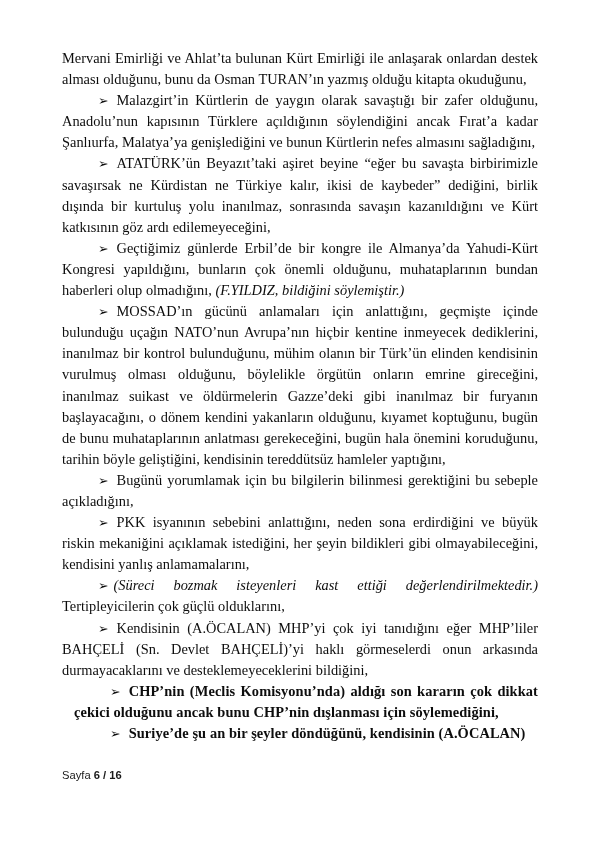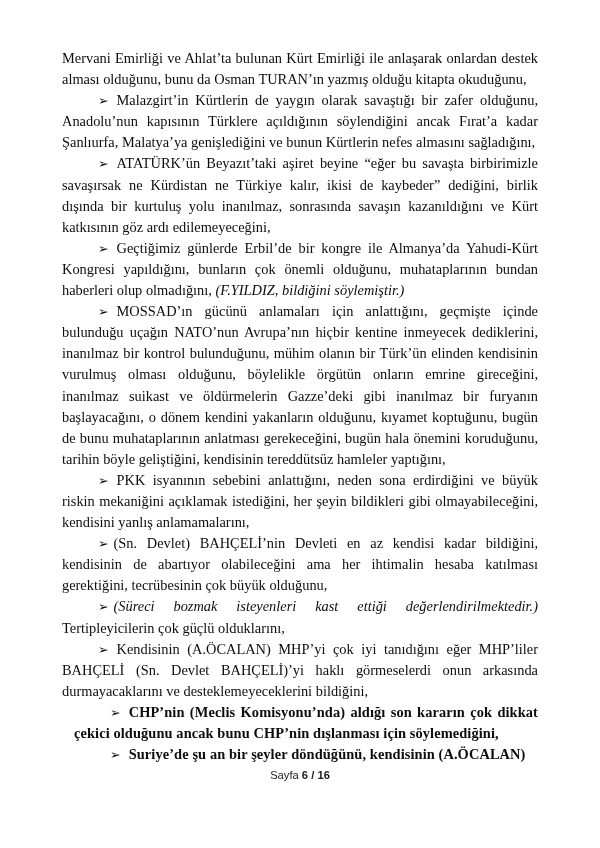--- a/index.html
+++ b/index.html
@@ -84,21 +84,21 @@
     letter-spacing: 0.1px;
     margin-left: 12px;
   }
 
   
   .footer {
     position: absolute;
     left: 62px;
     right: 62px;
     top: 768px;
-    text-align: center;
+    text-align: left;
     font-family: "Liberation Sans", "DejaVu Sans", sans-serif;
     font-size: 11.2px;
     color: #1a1a1a;
     line-height: 14px;
   }
   .footer .pg-num {
     font-weight: bold;
   }
 
   
@@ -174,25 +174,25 @@
     <p class="para flush"><span>Mervani Emirliği ve Ahlat’ta bulunan Kürt Emirliği ile anlaşarak onlardan destek alması olduğunu, bunu da Osman TURAN’ın yazmış olduğu kitapta okuduğunu,</span></p>
 
     <p class="para bulleted"><span class="lead-space"></span><span class="bullet">➢</span><span class="gap-md"></span><span>Malazgirt’in Kürtlerin de yaygın olarak savaştığı bir zafer olduğunu, Anadolu’nun kapısının Türklere açıldığının söylendiğini ancak Fırat’a kadar Şanlıurfa, Malatya’ya genişlediğini ve bunun Kürtlerin nefes almasını sağladığını,</span></p>
 
     <p class="para bulleted"><span class="lead-space"></span><span class="bullet">➢</span><span class="gap-md"></span><span>ATATÜRK’ün Beyazıt’taki aşiret beyine “eğer bu savaşta birbirimizle savaşırsak ne Kürdistan ne Türkiye kalır, ikisi de kaybeder” dediğini, birlik dışında bir kurtuluş yolu inanılmaz, sonrasında savaşın kazanıldığını ve Kürt katkısının göz ardı edilemeyeceğini,</span></p>
 
     <p class="para bulleted"><span class="lead-space"></span><span class="bullet">➢</span><span class="gap-md"></span><span>Geçtiğimiz günlerde Erbil’de bir kongre ile Almanya’da Yahudi-Kürt Kongresi yapıldığını, bunların çok önemli olduğunu, muhataplarının bundan haberleri olup olmadığını, </span><span class="italic">(F.YILDIZ, bildiğini söylemiştir.)</span></p>
 
     <p class="para bulleted"><span class="lead-space"></span><span class="bullet">➢</span><span class="gap-md"></span><span>MOSSAD’ın gücünü anlamaları için anlattığını, geçmişte içinde bulunduğu uçağın NATO’nun Avrupa’nın hiçbir kentine inmeyecek dediklerini, inanılmaz bir kontrol bulunduğunu, mühim olanın bir Türk’ün elinden kendisinin vurulmuş olması olduğunu, böylelikle örgütün onların emrine gireceğini, inanılmaz suikast ve öldürmelerin Gazze’deki gibi inanılmaz bir furyanın başlayacağını, o dönem kendini yakanların olduğunu, kıyamet koptuğunu, bugün de bunu muhataplarının anlatması gerekeceğini, bugün  hala önemini koruduğunu, tarihin böyle geliştiğini, kendisinin tereddütsüz hamleler yaptığını,</span></p>
 
+    <p class="para bulleted"><span class="lead-space"></span><span class="bullet">➢</span><span class="gap-md"></span><span>Bugünü yorumlamak için bu bilgilerin bilinmesi gerektiğini bu sebeple açıkladığını,</span></p>
 
 
     <p class="para bulleted"><span class="lead-space"></span><span class="bullet">➢</span><span class="gap-md"></span><span>PKK isyanının sebebini anlattığını, neden sona erdirdiğini ve büyük riskin mekaniğini açıklamak istediğini, her şeyin bildikleri gibi olmayabileceğini, kendisini yanlış anlamamalarını,</span></p>
 
-    <p class="para bulleted"><span class="lead-space"></span><span class="bullet">➢</span><span class="gap-sm"></span><span>(Sn. Devlet) BAHÇELİ’nin Devleti en az kendisi kadar bildiğini, kendisinin de abartıyor olabileceğini ama her ihtimalin hesaba katılması gerektiğini, tecrübesinin çok büyük olduğunu,</span></p>
 
     <p class="para bulleted"><span class="lead-space"></span><span class="bullet">➢</span><span class="gap-sm"></span><span class="italic">(Süreci bozmak isteyenleri kast ettiği değerlendirilmektedir.)</span> <span>Tertipleyicilerin çok güçlü olduklarını,</span></p>
 
     <p class="para bulleted"><span class="lead-space"></span><span class="bullet">➢</span><span class="gap-md"></span><span>Kendisinin (A.ÖCALAN) MHP’yi çok iyi tanıdığını eğer MHP’liler BAHÇELİ (Sn. Devlet BAHÇELİ)’yi haklı görmeselerdi onun arkasında durmayacaklarını ve desteklemeyeceklerini bildiğini,</span></p>
 
     <p class="para bulleted strong"><span class="lead-space"></span><span class="bullet">➢</span><span class="gap-md"></span><span>CHP’nin (Meclis Komisyonu’nda) aldığı son kararın çok dikkat çekici olduğunu ancak bunu CHP’nin dışlanması için söylemediğini,</span></p>
 
     <p class="para bulleted strong"><span class="lead-space"></span><span class="bullet">➢</span><span class="gap-md"></span><span>Suriye’de şu an bir şeyler döndüğünü, kendisinin (A.ÖCALAN)</span></p>
 
   </div>

